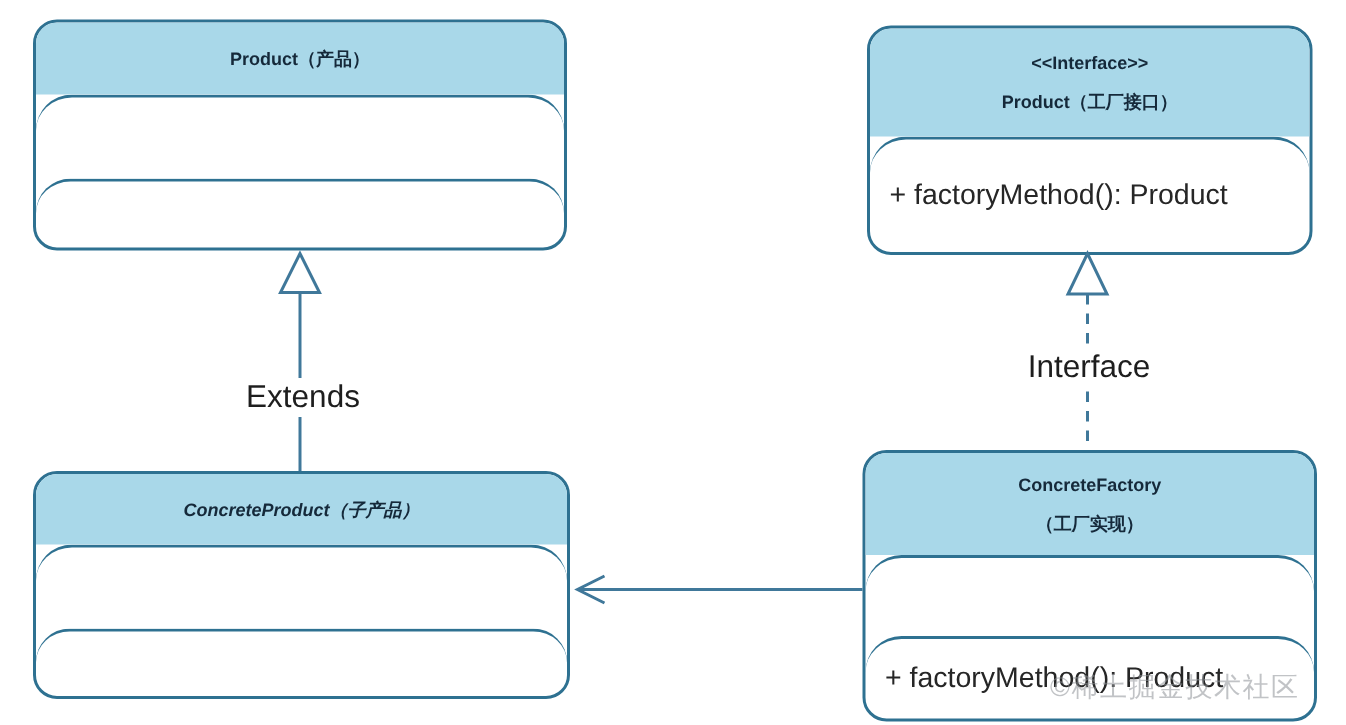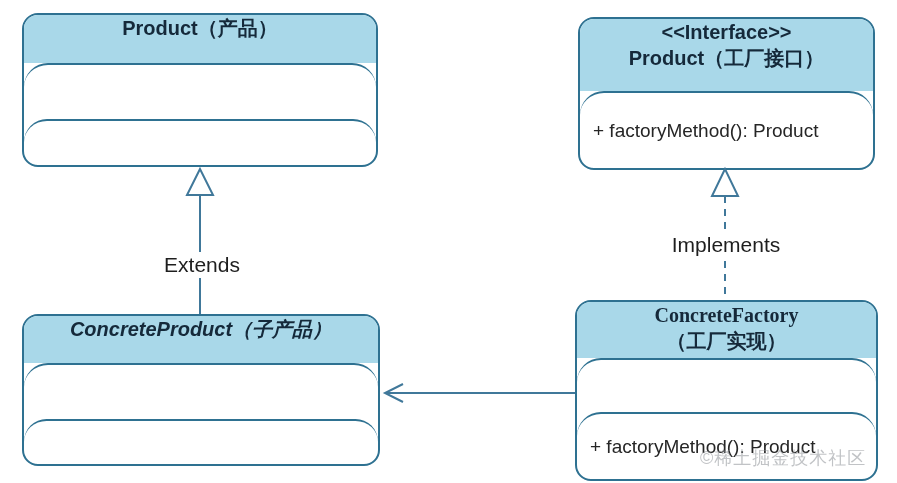--- a/index.html
+++ b/index.html
@@ -27,22 +27,23 @@
     background: #ffffff;
     display: flex;
     flex-direction: column;
     overflow: hidden;
   }
   .class-header {
     background: var(--header-fill);
     display: flex;
     flex-direction: column;
     align-items: center;
+    justify-content: center;
     font-weight: bold;
-    font-size: 20px;
+    font-size: 12px;
     line-height: 26px;
     color: var(--title-text);
     flex: none;
   }
   .compartment {
     border-top: 2px solid var(--box-border);
     flex: none;
     display: flex;
     align-items: center;
     border-radius: 24px;
@@ -60,21 +61,21 @@
   #box-product .comp-attrs            { height: 54px; }
 
   #box-factory          { left: 578px; top: 17px;  width: 297px; height: 153px; }
   #box-factory .class-header          { height: 72px; }
 
   #box-concrete-product { left: 22px;  top: 314px; width: 358px; height: 152px; }
   #box-concrete-product .class-header { height: 47px; font-style: italic; }
   #box-concrete-product .comp-attrs   { height: 54px; }
 
   #box-concrete-factory { left: 575px; top: 300px; width: 303px; height: 181px; }
-  #box-concrete-factory .class-header { height: 56px; font-family: Liberation Serif, serif; }
+  #box-concrete-factory .class-header { height: 68px; }
   #box-concrete-factory .comp-attrs   { height: 52px; }
 
   .edges-svg {
     position: absolute;
     left: 0; top: 0;
     width: 897px; height: 483px;
     pointer-events: none;
   }
   .edge-line   { stroke: var(--edge-line); stroke-width: 2; fill: none; }
   .edge-dashed { stroke-dasharray: 7 6; }
@@ -155,17 +156,17 @@
       <polygon class="hollow-head" points="725,169 712,196 738,196"></polygon>
     </g>
 
     <g>
       <line class="edge-line" x1="575" y1="393" x2="386" y2="393"></line>
       <polyline class="edge-line" points="403,384 385,393 403,402"></polyline>
     </g>
   </svg>
 
   <div class="edge-label" id="label-extends">Extends</div>
-  <div class="edge-label" id="label-implements">Implements</div>
+  <div class="edge-label" id="label-implements">Interface</div>
 
   <div class="watermark">©稀土掘金技术社区</div>
 
 </div>
 
 </body></html>

